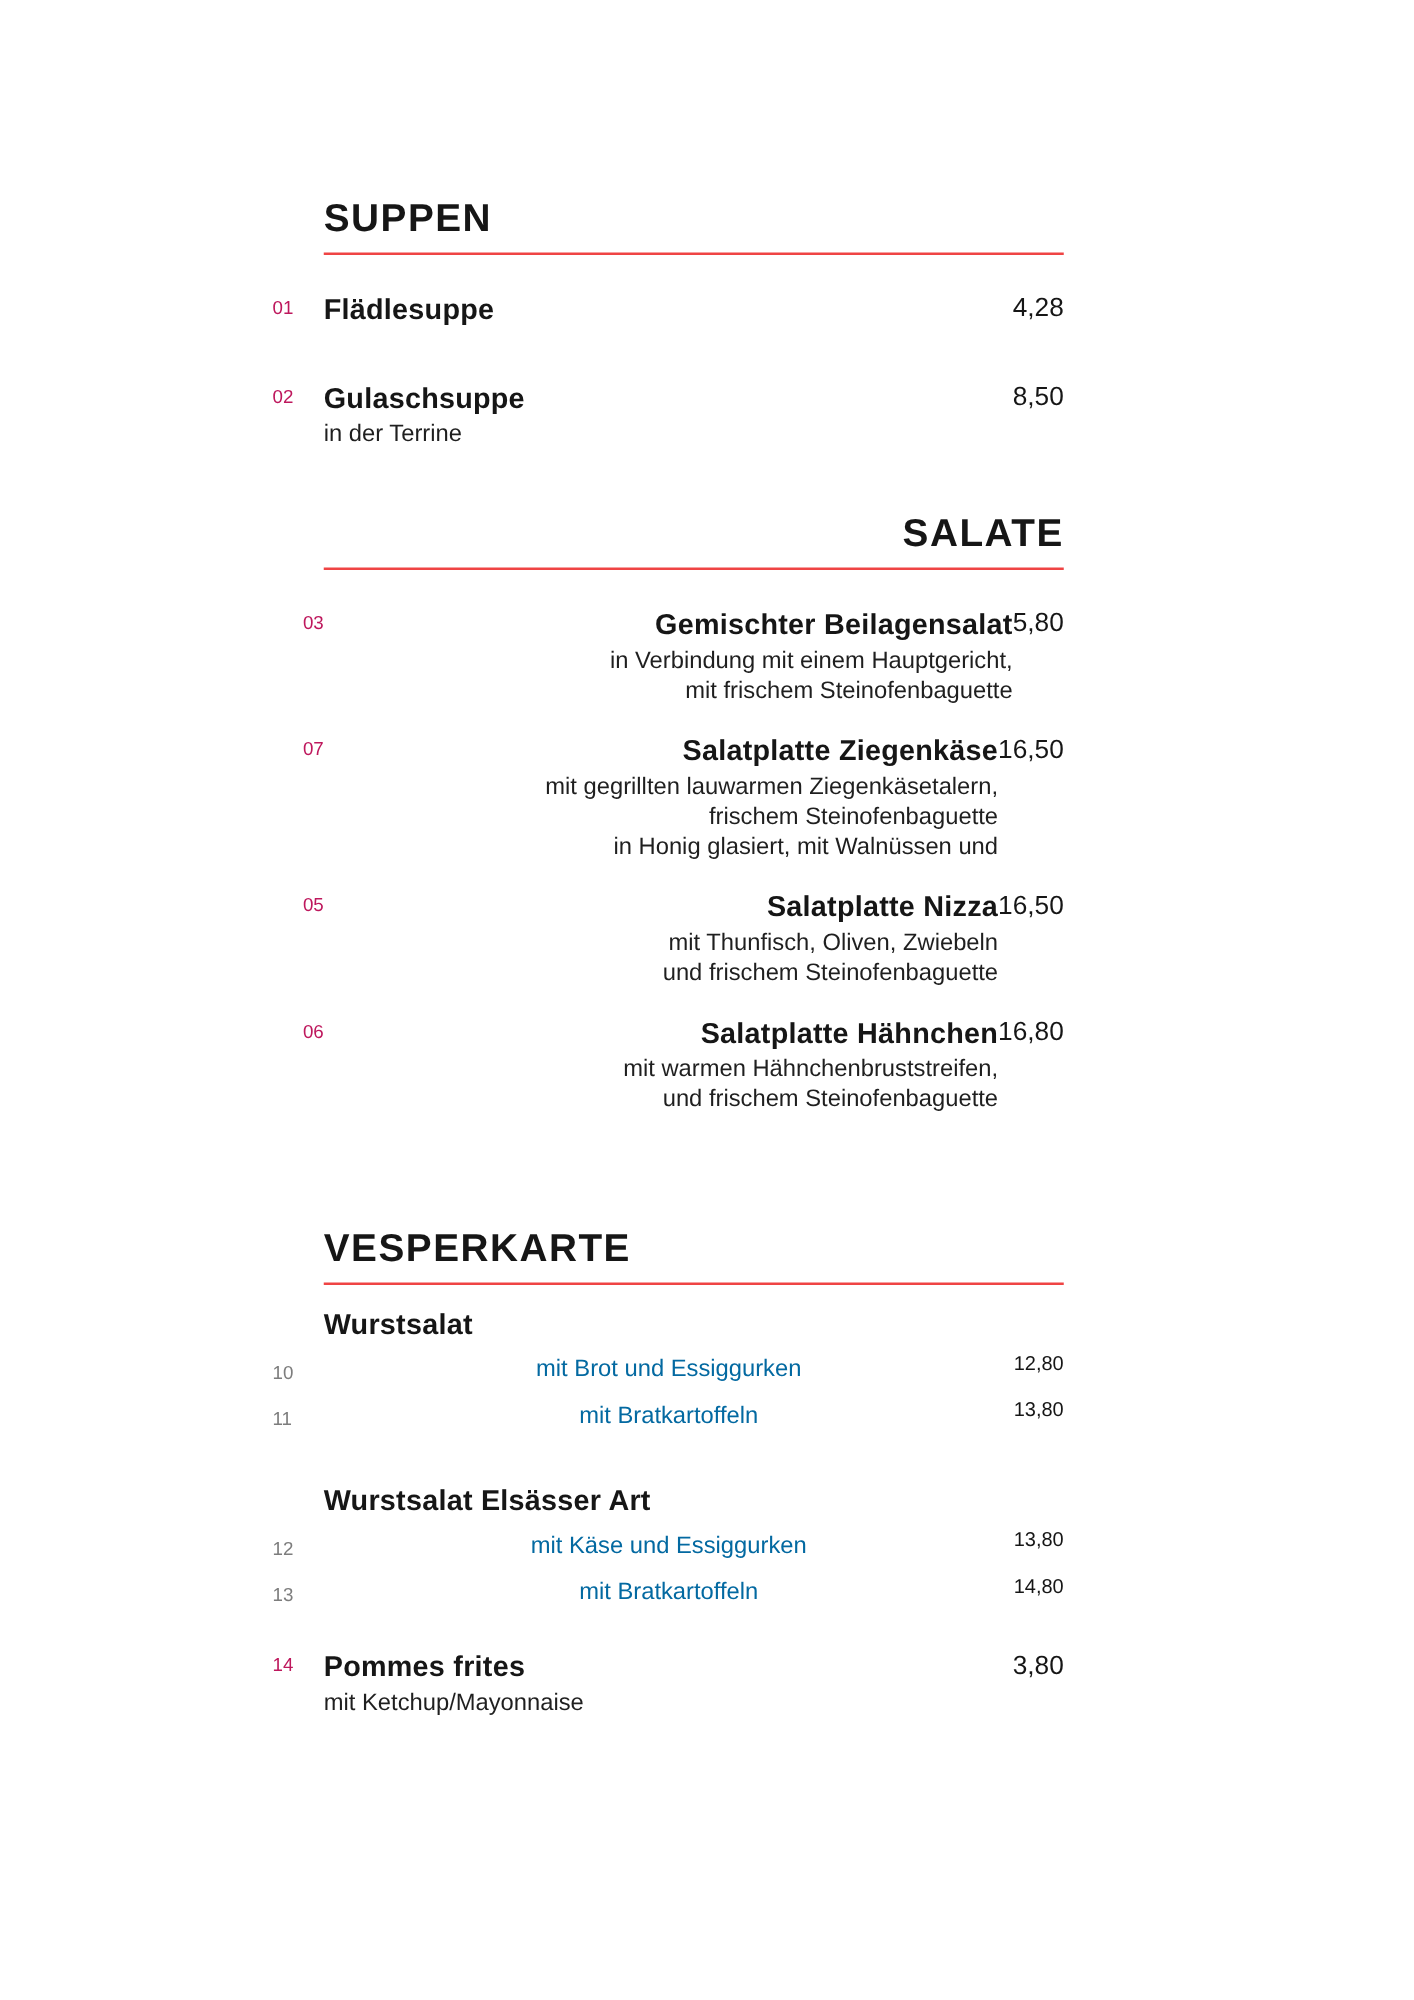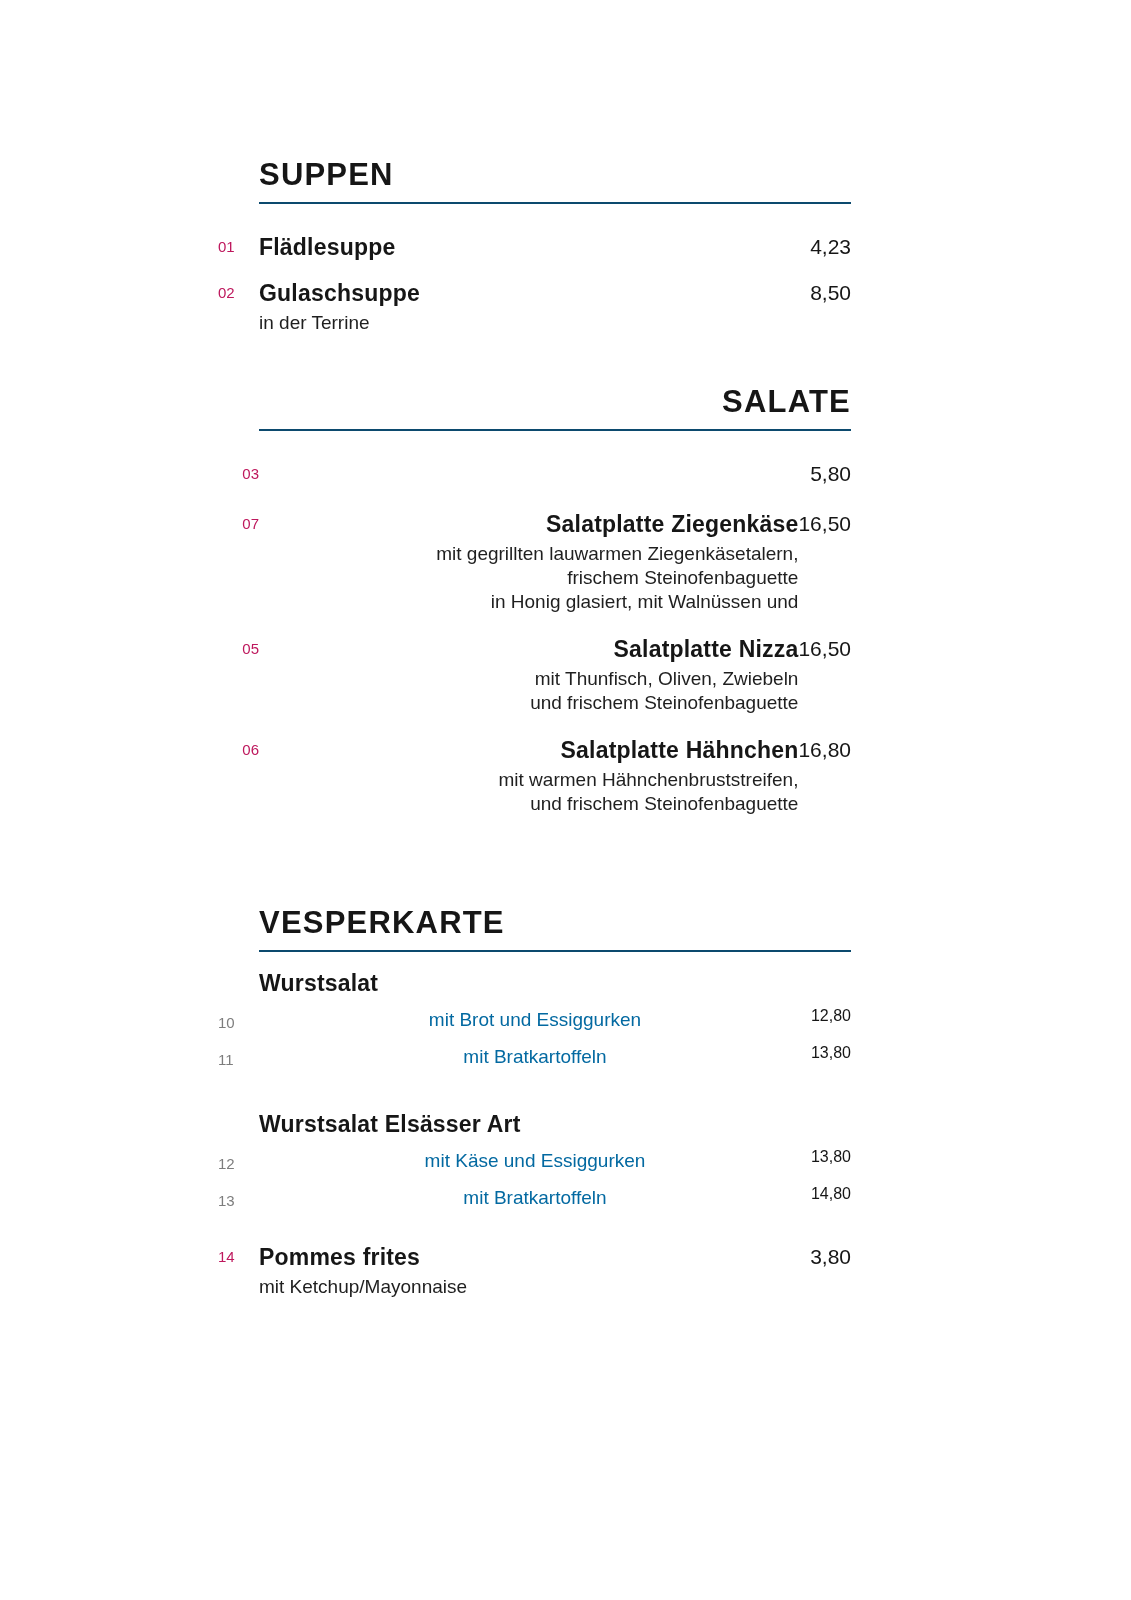--- a/index.html
+++ b/index.html
@@ -22,21 +22,21 @@
     width: 633px;
   }
   
   .section-title {
     margin-left: 41px;
     font-size: 31px;
     line-height: 38px;
     font-weight: 700;
     letter-spacing: 1.2px;
     color: #161616;
-    border-bottom: 2px solid #0c4a6e;
+    border-bottom: 2px solid #ef4444;
     padding-bottom: 8px;
   }
   .section-salate { margin-top: 48px; text-align: right; }
   .section-vesper { margin-top: 88px; }
 
   
   .item {
     display: grid;
     grid-template-columns: 41px 1fr auto;
     align-items: start;
@@ -61,21 +61,21 @@
   }
   .item-desc {
     margin-top: 3px;
     font-size: 19px;
     line-height: 24px;
     color: #1f1f1f;
   }
 
   
   .mt-first   { margin-top: 28px; }  
-  .mt-suppen  { margin-top: 16px; }  
+  .mt-suppen  { margin-top: 41px; }  
   .mt-salat   { margin-top: 20px; }  
   .mt-group2  { margin-top: 40px; }  
   .mt-pommes  { margin-top: 32px; }  
 
   
   .group-heading {
     margin-left: 41px;
     font-size: 23px;
     line-height: 30px;
     font-weight: 700;
@@ -116,40 +116,47 @@
 <div class="menu">
 
   <div class="section">
     <div class="section-title">SUPPEN</div>
 
     <div class="item mt-first">
       <span class="item-num">01</span>
       <div>
         <span class="item-name">Flädlesuppe</span>
       </div>
-      <span class="item-price">4,23</span>
+      <span class="item-price">4,28</span>
     </div>
 
     <div class="item mt-suppen">
       <span class="item-num">02</span>
       <div>
         <span class="item-name">Gulaschsuppe</span>
         <div class="item-desc">
           <div>in der Terrine</div>
         </div>
       </div>
       <span class="item-price">8,50</span>
     </div>
   </div>
 
   <div class="section section-salate">
     <div class="section-title">SALATE</div>
 
     <div class="item mt-first">
       <span class="item-num">03</span>
+      <div>
+        <span class="item-name">Gemischter Beilagensalat</span>
+        <div class="item-desc">
+          <div>in Verbindung mit einem Hauptgericht,</div>
+          <div>mit frischem Steinofenbaguette</div>
+        </div>
+      </div>
       <span class="item-price">5,80</span>
     </div>
 
     <div class="item mt-salat">
       <span class="item-num">07</span>
       <div>
         <span class="item-name">Salatplatte Ziegenkäse</span>
         <div class="item-desc">
           <div>mit gegrillten lauwarmen Ziegenkäsetalern,</div>
           <div>frischem Steinofenbaguette</div>

